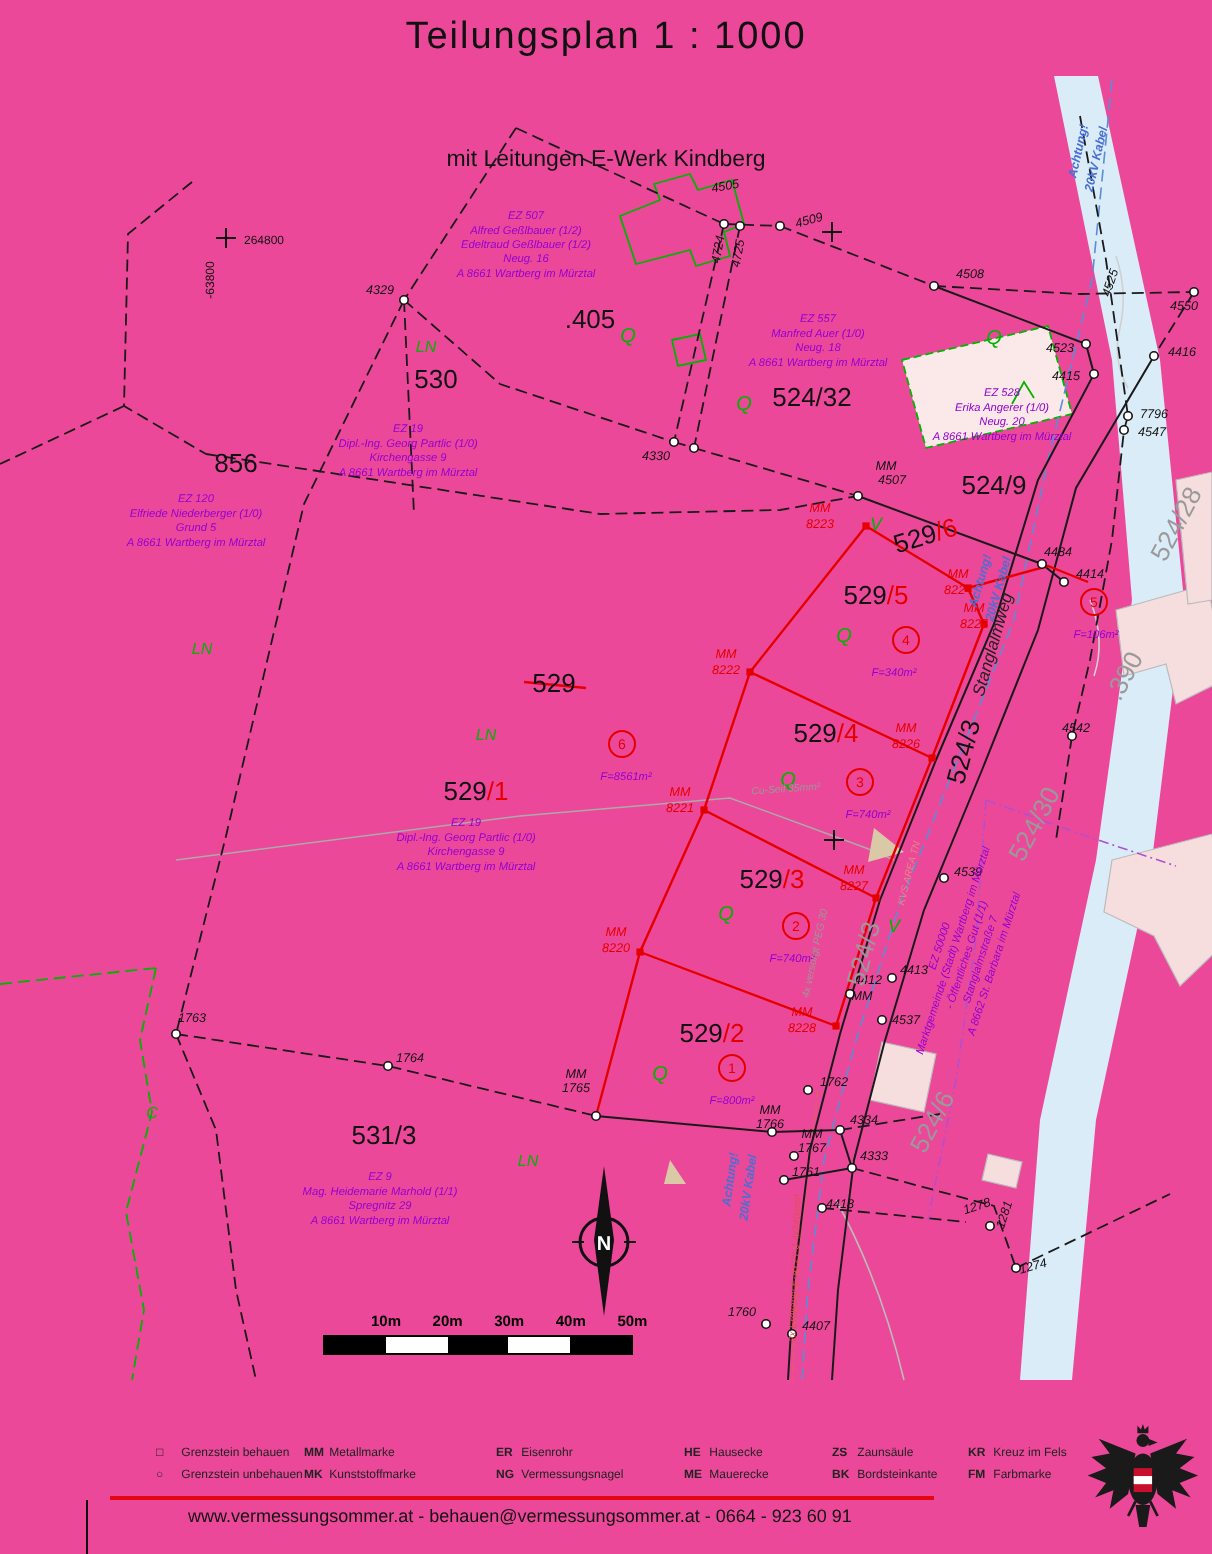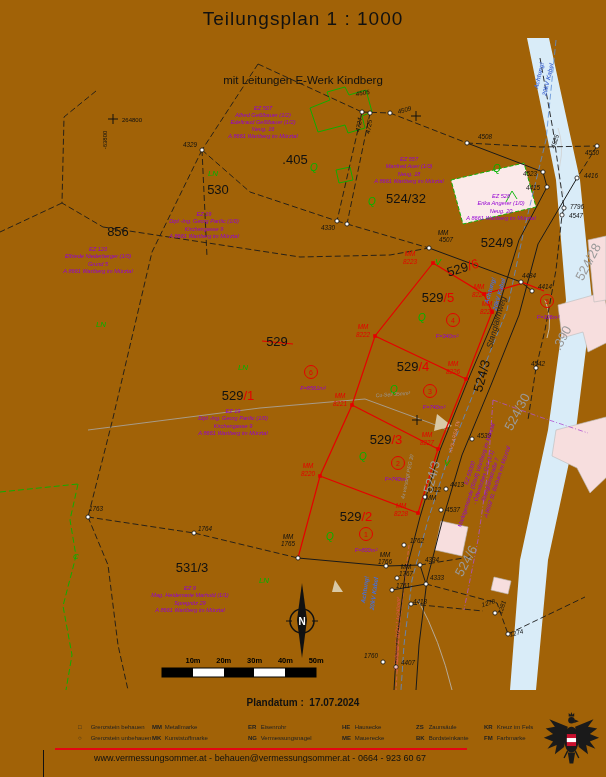--- a/index.html
+++ b/index.html
@@ -1,16 +1,16 @@
 <!DOCTYPE html>
 <html><head>
 <meta charset="utf-8">
 <style>
   html,body{margin:0;padding:0;background:#888;}
-  .page{position:relative;width:606px;height:777px;background:#a16207;margin:0 auto;
+  .page{position:relative;width:606px;height:777px;background:#ec4899;margin:0 auto;
         font-family:"Liberation Sans","DejaVu Sans",sans-serif;overflow:hidden;}
   .title{position:absolute;top:8px;left:0;right:0;text-align:center;
          font-size:19px;color:#111;letter-spacing:1px;}
   .subtitle{position:absolute;top:32px;left:0;right:0;text-align:center;
             font-size:11.5px;color:#111;margin-top:42px;}
   .plandatum{position:absolute;top:697px;left:0;right:0;text-align:center;
              font-size:10px;font-weight:bold;color:#111;}
   .legend{position:absolute;left:0;top:0;width:606px;}
   .legend .li{position:absolute;font-size:6px;color:#222;white-space:nowrap;}
   .legend .ab{display:inline-block;min-width:11px;font-weight:bold;}
@@ -404,24 +404,20 @@
         <text x="223.8" y="663" class="sb" text-anchor="middle">20m</text>
         <text x="254.6" y="663" class="sb" text-anchor="middle">30m</text>
         <text x="285.4" y="663" class="sb" text-anchor="middle">40m</text>
         <text x="316.2" y="663" class="sb" text-anchor="middle">50m</text>
         <text x="302" y="625" class="north" text-anchor="middle">N</text>
         <text x="122" y="122" class="coord" text-anchor="start">264800</text>
         <text x="107" y="140" class="coord" text-anchor="middle" transform="rotate(-90 107 140)">-63800</text>
       </g>
   </svg>
 
-  <div class="plandatum">
-    <span>Plandatum :</span>&nbsp;
-    <span>17.07.2024</span>
-  </div>
 
   <div class="legend" id="legend">
       <span class="li" style="left: 78px; top: 724px;"><b class="ab">□</b><span> Grenzstein behauen</span></span>
       <span class="li" style="left: 152px; top: 724px;"><b class="ab">MM</b><span> Metallmarke</span></span>
       <span class="li" style="left: 248px; top: 724px;"><b class="ab">ER</b><span> Eisenrohr</span></span>
       <span class="li" style="left: 342px; top: 724px;"><b class="ab">HE</b><span> Hausecke</span></span>
       <span class="li" style="left: 416px; top: 724px;"><b class="ab">ZS</b><span> Zaunsäule</span></span>
       <span class="li" style="left: 484px; top: 724px;"><b class="ab">KR</b><span> Kreuz im Fels</span></span>
       <span class="li" style="left: 78px; top: 735px;"><b class="ab">○</b><span> Grenzstein unbehauen</span></span>
       <span class="li" style="left: 152px; top: 735px;"><b class="ab">MK</b><span> Kunststoffmarke</span></span>
@@ -432,16 +428,16 @@
     </div>
 
   <div class="sepline"></div>
   <div class="foldmark"></div>
 
   <div class="footerline">
     <span>www.vermessungsommer.at</span>
     <span>-</span>
     <span>behauen@vermessungsommer.at</span>
     <span>-</span>
-    <span>0664 - 923 60 67</span>
+    <span>0664 - 923 60 91</span>
   </div>
 
 </div>
 
 </body></html>

